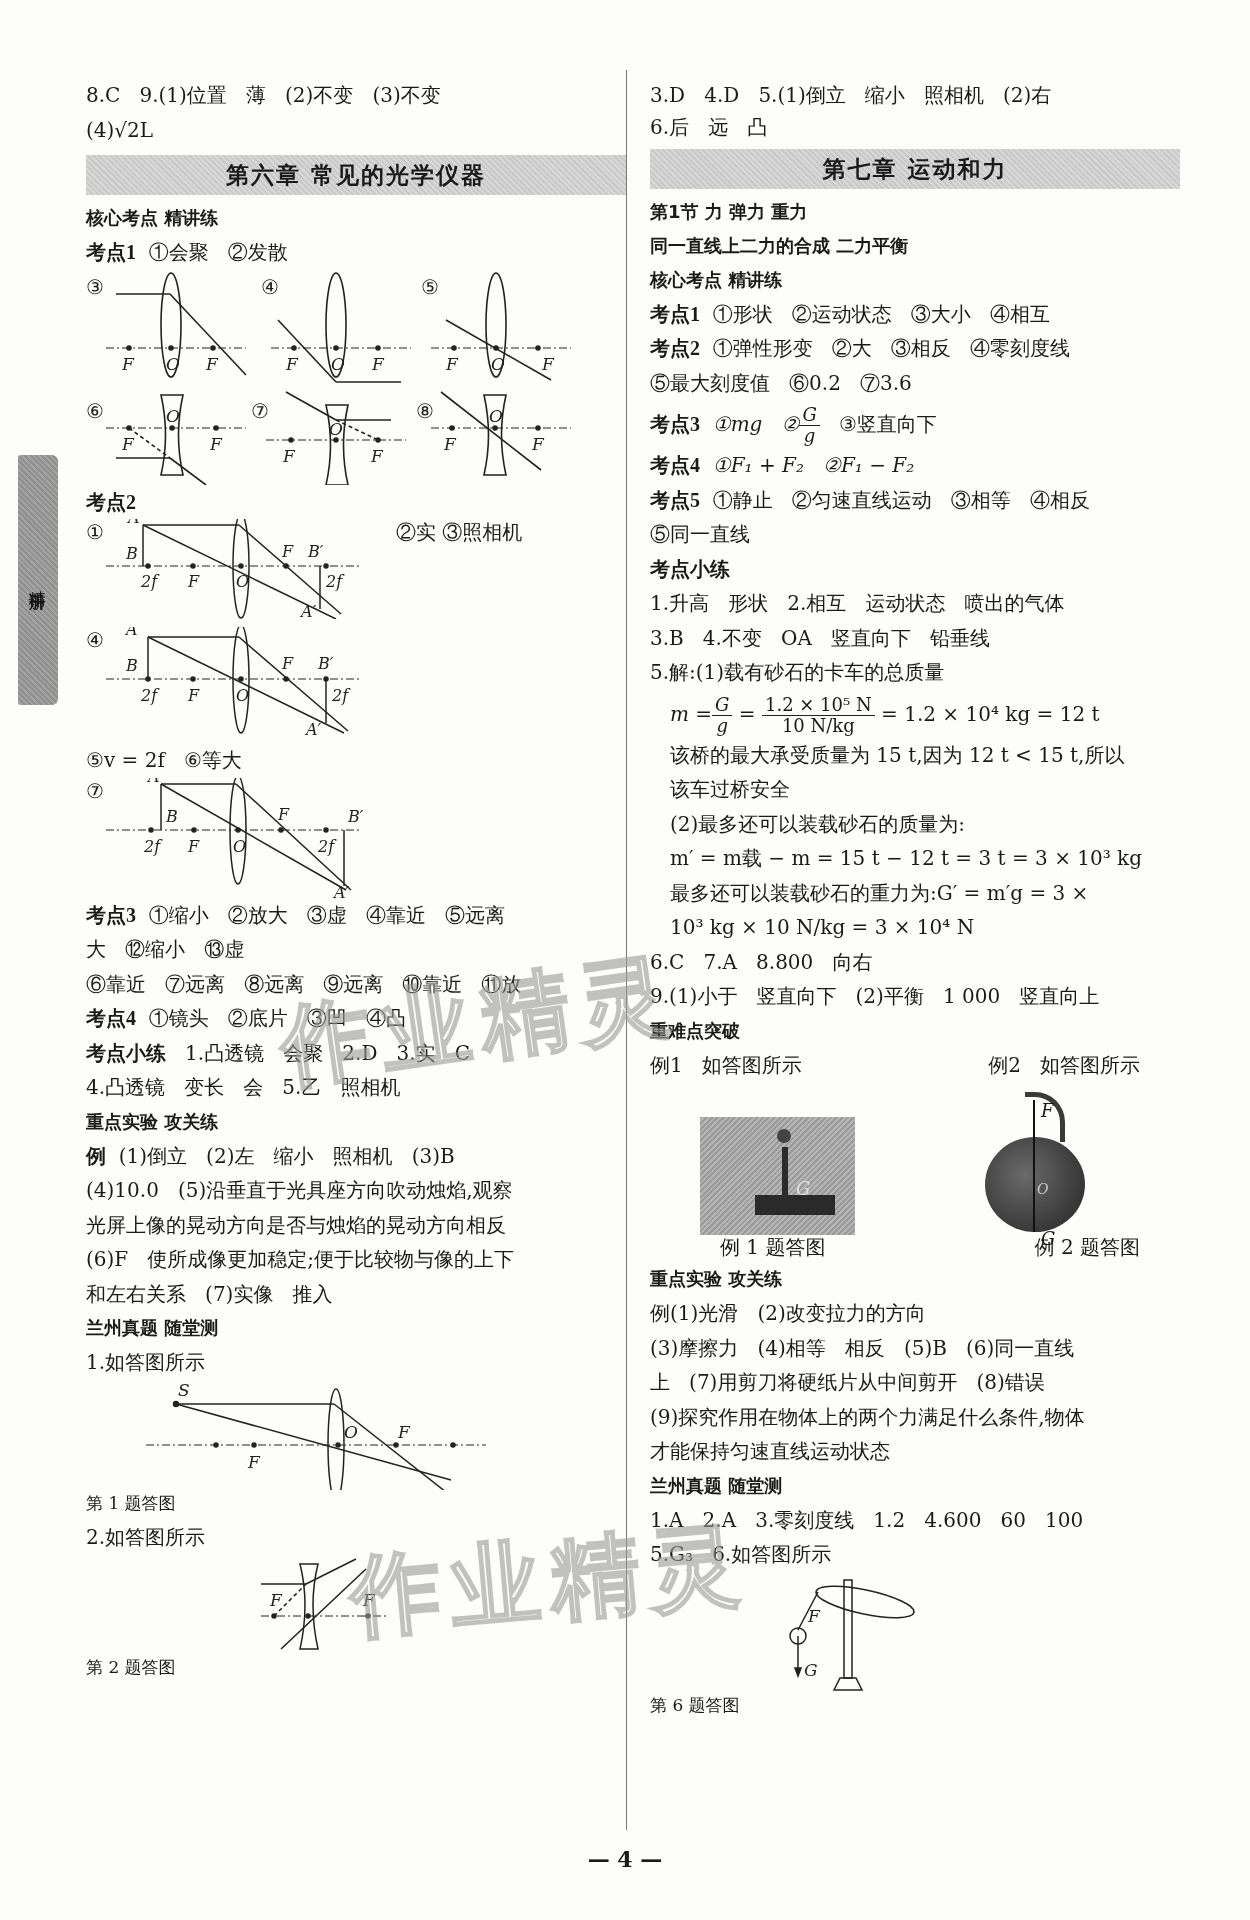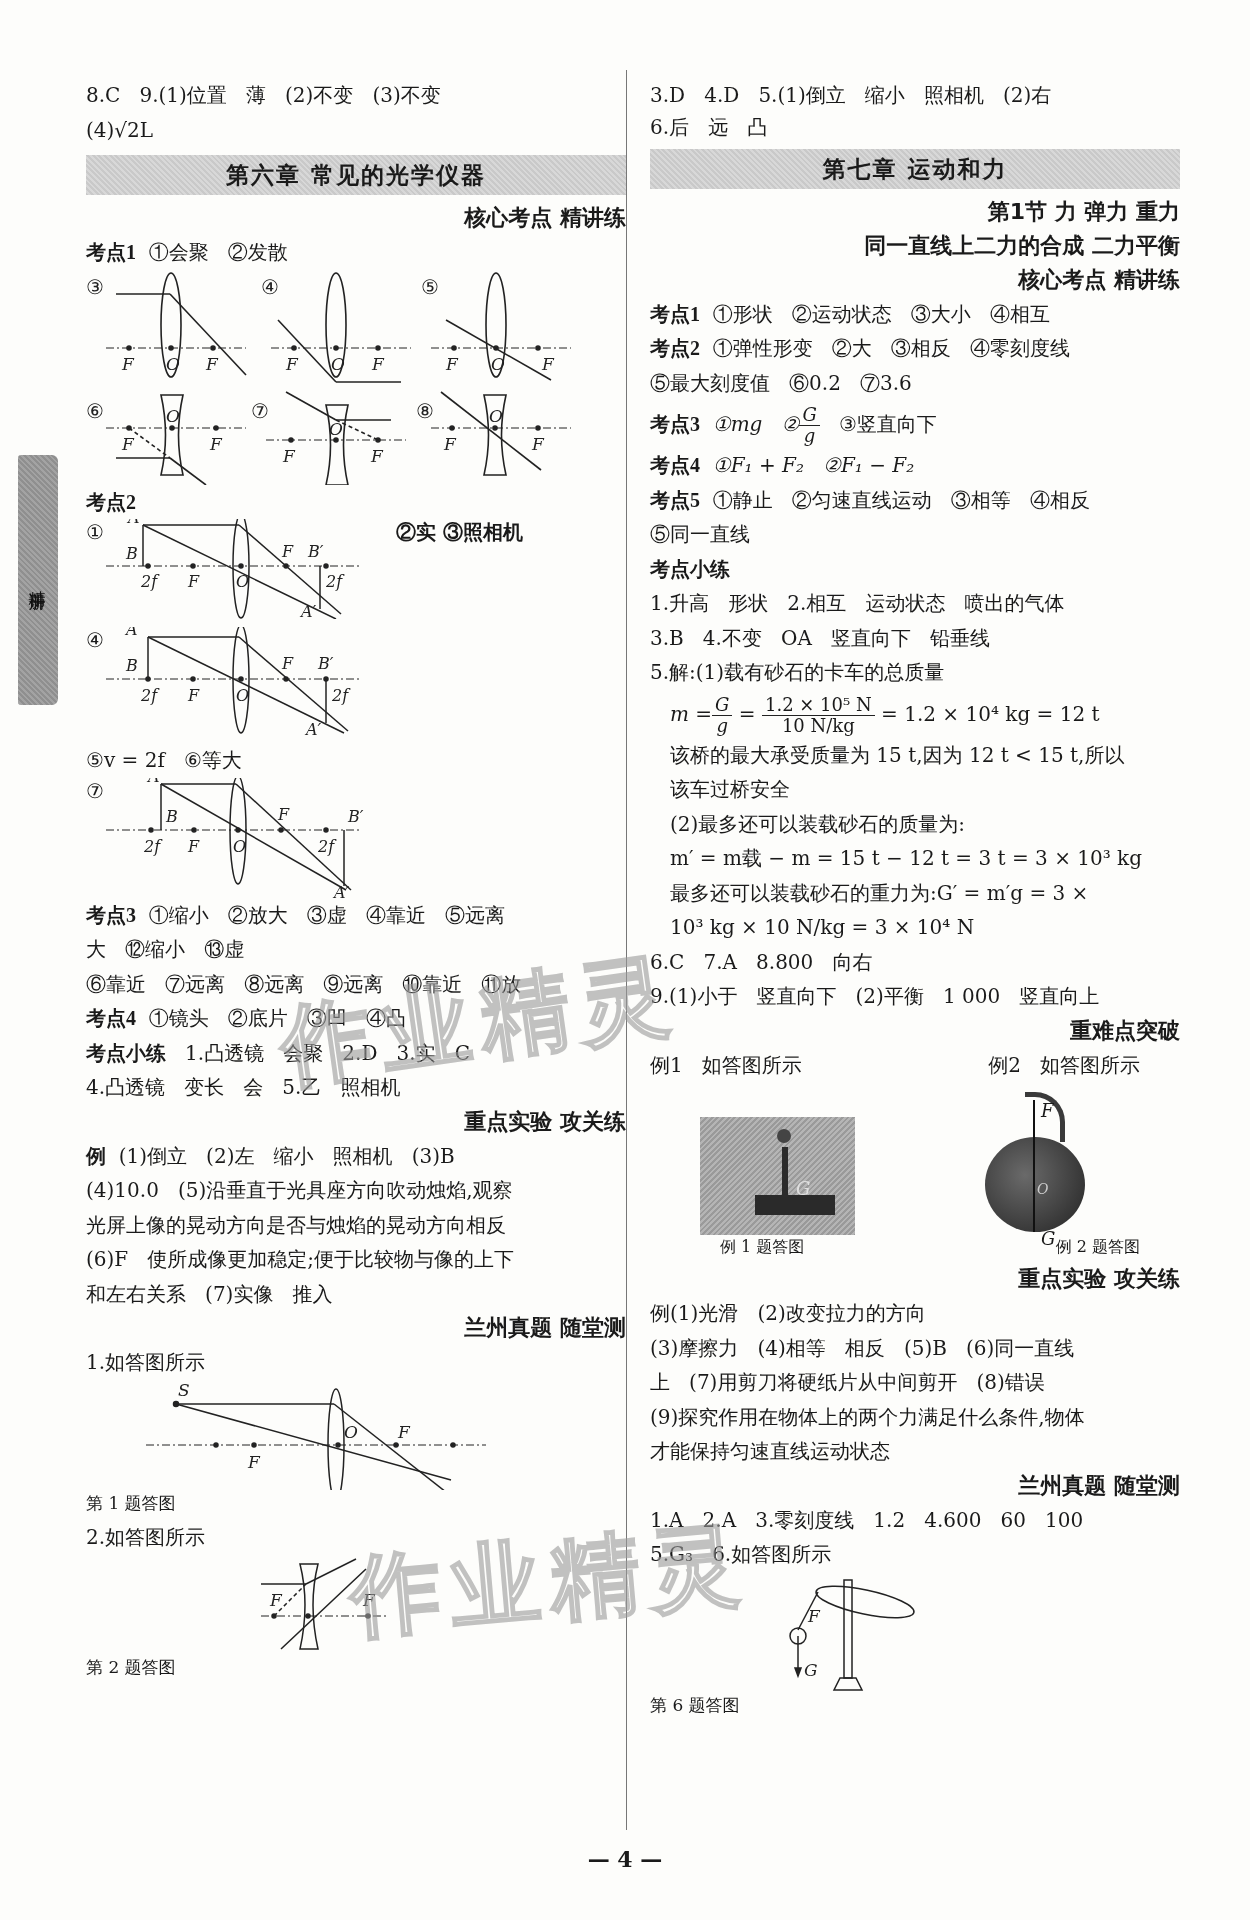--- a/index.html
+++ b/index.html
@@ -5,21 +5,21 @@
   * { box-sizing: border-box; margin: 0; padding: 0; }
   body { width: 1250px; height: 1920px; background: #fdfdfb; font-family: "DejaVu Serif", "Liberation Serif", serif; color: #1a1a1a; position: relative; overflow: hidden; }
   .page { position: absolute; left: 0; top: 0; width: 1250px; height: 1344px; }
   .col { position: absolute; top: 78px; width: 540px; font-size: 20px; line-height: 34.5px; }
   .col-left { left: 86px; }
   .col-right { left: 650px; width: 530px; }
   .divider { position: absolute; left: 626px; top: 70px; width: 1px; height: 1760px; background: #777; }
   .line { white-space: pre; }
   .kd { font-family: Liberation Serif, serif; font-weight: bold; }
   .chapter { height: 40px; margin: 8px 0 6px 0; background: repeating-linear-gradient(45deg, #c9c9c9 0 2px, #d8d8d8 2px 4px); text-align: center; font-family: "DejaVu Sans", "Liberation Sans", sans-serif; font-weight: bold; font-size: 23px; line-height: 40px; letter-spacing: 2px; }
-  .sec { text-align: right; font-family: "DejaVu Sans", "Liberation Sans", sans-serif; font-weight: bold; font-size: 22px; line-height: 34px; }
+  .sec { text-align: left; font-family: "DejaVu Sans", "Liberation Sans", sans-serif; font-weight: bold; font-size: 18px; line-height: 34px; }
   .diag { position: relative; }
   .diag svg { display: block; }
   .caption { font-size: 17px; line-height: 26px; }
   .it { font-style: italic; }
   .frac { display: inline-block; vertical-align: middle; text-align: center; line-height: 20px; font-size: 18px; }
   .frac > span { display: block; }
   .frac .num { border-bottom: 1px solid #222; padding: 0 3px; }
   .side-tab { position: absolute; left: 18px; top: 455px; width: 40px; height: 250px; background: repeating-linear-gradient(45deg, #8f8f8f 0 2px, #a3a3a3 2px 4px); border-radius: 3px 6px 6px 3px; display: flex; align-items: center; justify-content: center; }
   .side-tab span { writing-mode: vertical-rl; font-family: "DejaVu Sans", "Liberation Sans", sans-serif; font-size: 17px; color: #111; letter-spacing: 2px; }
   .pagenum { position: absolute; top: 1846px; left: 0; width: 1250px; text-align: center; font-size: 22px; font-weight: bold; }
@@ -124,21 +124,21 @@
             <text x="358" y="180" stroke="none" fill="#222" font-size="17">F</text>
             <text x="446" y="180" stroke="none" fill="#222" font-size="17">F</text>
         </g>
       </svg>
     </div>
 
     <div class="line"><span class="kd">考点2</span></div>
 
     <div class="diag" style="height:100px;">
       <span style="position:absolute;left:0;top:-4px;">①</span>
-      <span style="position:absolute;left:310px;top:-4px;font-weight:bold;">②实   ③照相机</span>
+      <span style="position:absolute;left:310px;top:-4px;">②实   ③照相机</span>
       <svg width="300" height="100" viewBox="0 0 300 100" style="position:absolute;left:0;top:0;">
         <g stroke="#222" stroke-width="1.5" fill="none" font-family="DejaVu Serif" font-style="italic" font-size="16">
           <line x1="20" y1="47" x2="275" y2="47" stroke-dasharray="8,3,2,3" stroke-width="1"></line>
           <ellipse cx="155" cy="47" rx="8" ry="52"></ellipse>
           <line x1="57" y1="47" x2="57" y2="6"></line>
           <line x1="57" y1="6" x2="153" y2="6"></line>
           <line x1="153" y1="6" x2="255" y2="95"></line>
           <line x1="57" y1="6" x2="250" y2="100"></line>
           <line x1="234" y1="47" x2="234" y2="90"></line>
           <circle cx="62" cy="47" r="2" fill="#222"></circle>
@@ -316,21 +316,21 @@
       </div>
       <div style="position:absolute; left:325px; top:10px; width:110px; height:140px;">
         <div style="position:absolute; left:10px; top:45px; width:100px; height:95px; border-radius:50%; background:radial-gradient(circle at 40% 40%, #6a6a6a, #222);"></div>
         <div style="position:absolute; left:50px; top:0px; width:40px; height:50px; border:5px solid #3a3a3a; border-bottom:none; border-left:none; border-radius:0 30px 0 0;"></div>
         <div style="position:absolute; left:58px; top:8px; width:2px; height:132px; background:#111;"></div>
         <span class="it" style="position:absolute; left:66px; top:2px; font-size:18px;">F</span>
         <span class="it" style="position:absolute; left:62px; top:80px; font-size:14px; color:#ccc;">O</span>
         <span class="it" style="position:absolute; left:66px; top:130px; font-size:18px;">G</span>
       </div>
     </div>
-    <div style="display:flex; justify-content:space-between; padding:0 40px 0 70px; font-size:16px; line-height:30px;">
+    <div style="display:flex; justify-content:space-between; padding:0 40px 0 70px; font-size:20px; line-height:30px;">
       <span>例 1 题答图</span>
       <span>例 2 题答图</span>
     </div>
     <div class="sec">重点实验 攻关练</div>
     <div class="line">例(1)光滑   (2)改变拉力的方向</div>
     <div class="line">(3)摩擦力   (4)相等   相反   (5)B   (6)同一直线</div>
     <div class="line">上   (7)用剪刀将硬纸片从中间剪开   (8)错误</div>
     <div class="line">(9)探究作用在物体上的两个力满足什么条件,物体</div>
     <div class="line">才能保持匀速直线运动状态</div>
     <div class="sec">兰州真题 随堂测</div>

